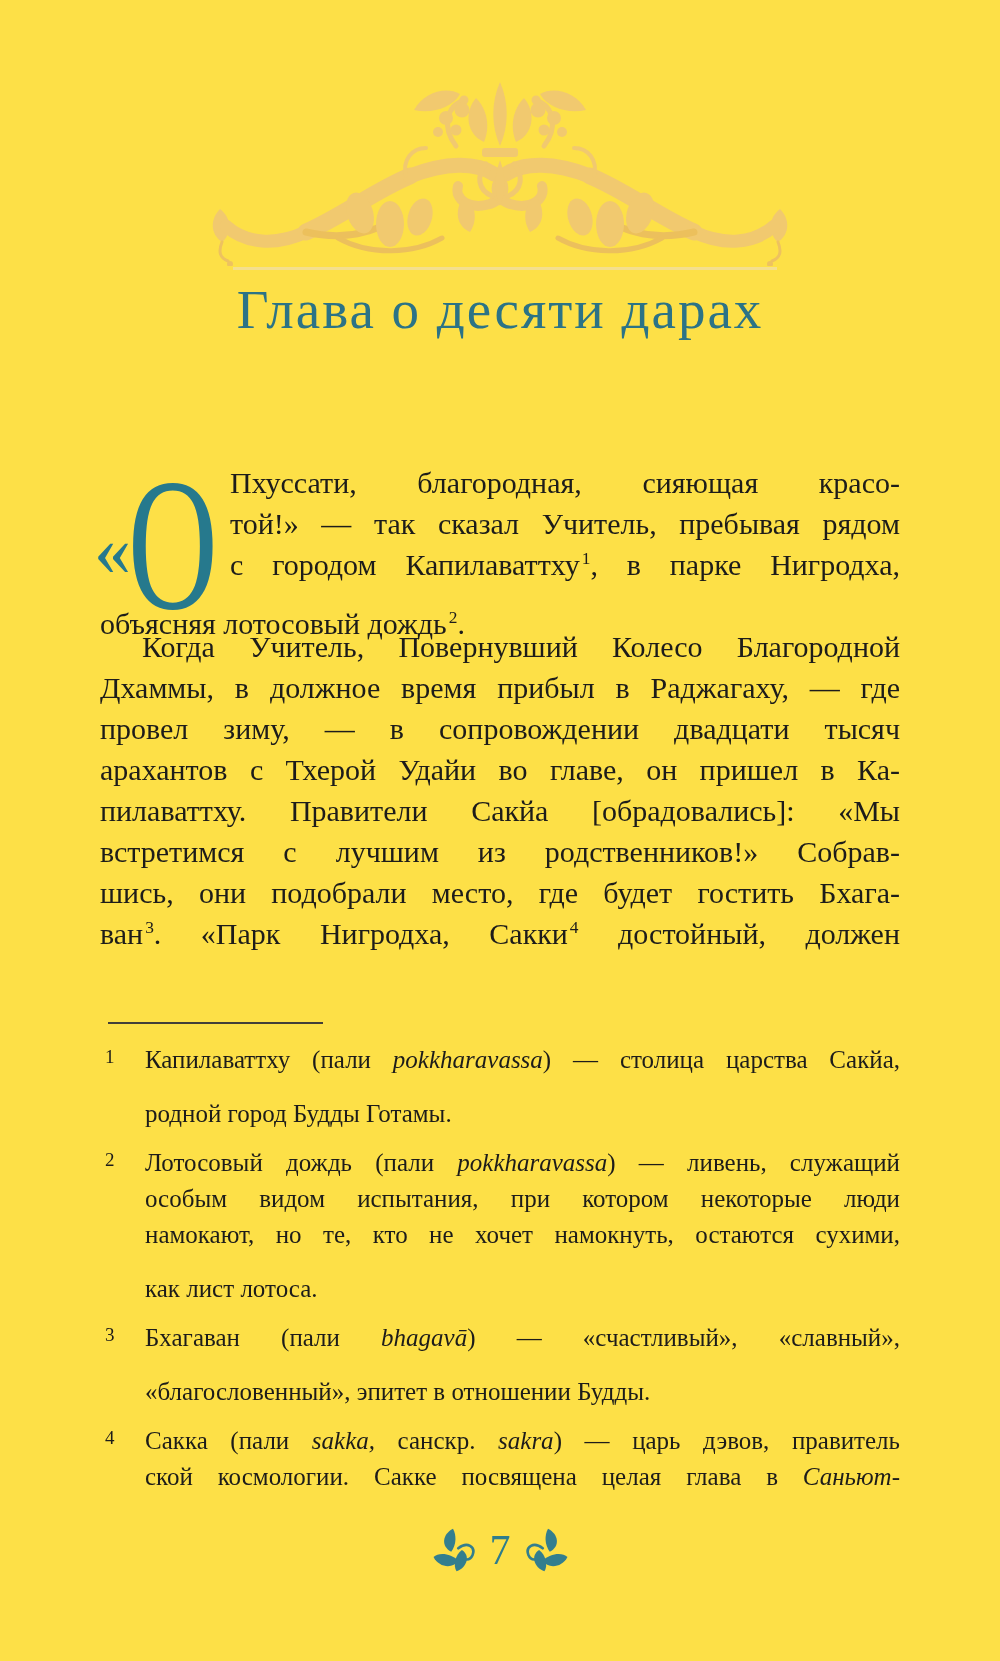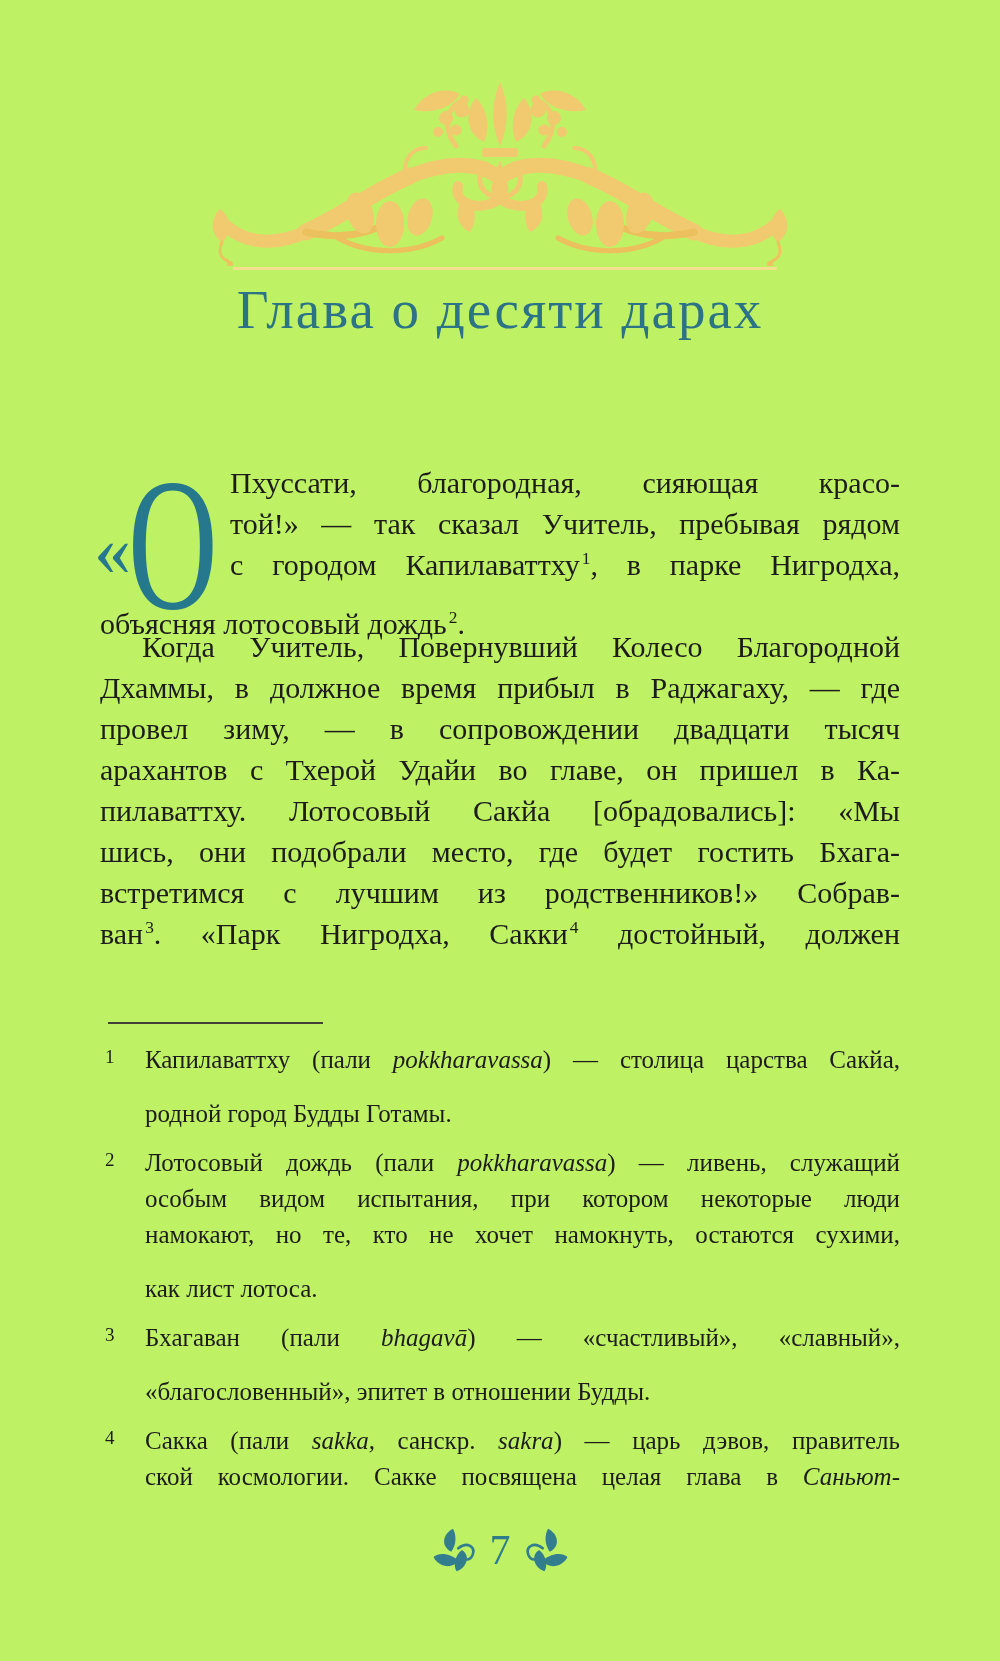--- a/index.html
+++ b/index.html
@@ -2,21 +2,21 @@
 <html><head>
 <meta charset="utf-8">
 <style>
   html,body { margin:0; padding:0; }
   body {
     width:1000px; height:1661px;
     background:#ffffff;
     font-family:"Liberation Serif","DejaVu Serif",serif;
     color:#1d1c1a;
   }
-  .page { position:relative; width:1000px; height:1661px; overflow:hidden; background:#bef264; }
+  .page { position:relative; width:1000px; height:1661px; overflow:hidden; background:#fde047; }
 
   
   .ornament-wrap { position:absolute; top:76px; left:50%; transform:translateX(-50%); width:580px; height:190px; }
   .gold-divider { position:absolute; top:267px; left:233px; width:544px; height:3px; background:#f4df8e; }
 
   .chapter-title {
     position:absolute; top:276px; left:0; width:1000px;
     text-align:center; font-size:55px; line-height:68px;
     color:#2c7386; letter-spacing:2px; font-weight:400;
   }
@@ -123,23 +123,23 @@
         </div>
       <div>
           <div class="tline tline-left"><span>объясняя лотосовый дождь</span><span class="sup">2</span><span>.</span></div>
         </div>
     </div>
     <div class="para2">
         <div class="tline"><span>Когда Учитель, Повернувший Колесо Благородной</span></div>
         <div class="tline"><span>Дхаммы, в должное время прибыл в Раджагаху, — где</span></div>
         <div class="tline"><span>провел зиму, — в сопровождении двадцати тысяч</span></div>
         <div class="tline"><span>арахантов с Тхерой Удайи во главе, он пришел в Ка-</span></div>
-        <div class="tline"><span>пилаваттху. Лотосовый Сакйа [обрадовались]: «Мы</span></div>
+        <div class="tline"><span>пилаваттху. Правители Сакйа [обрадовались]: «Мы</span></div>
+        <div class="tline"><span>встретимся с лучшим из родственников!» Собрав-</span></div>
         <div class="tline"><span>шись, они подобрали место, где будет гостить Бхага-</span></div>
-        <div class="tline"><span>встретимся с лучшим из родственников!» Собрав-</span></div>
         <div class="tline"><span>ван</span><span class="sup">3</span><span>. «Парк Нигродха, Сакки</span><span class="sup">4</span><span> достойный, должен</span></div>
       </div>
   </div>
 
   <div class="fn-separator"></div>
   <div class="footnotes">
     <div class="footnote">
       <span class="fn-num">1</span>
       <div>
           <div class="tline"><span>Капилаваттху (пали </span><span class="ital">pokkharavassa</span><span>) — столица царства Сакйа,</span></div>

